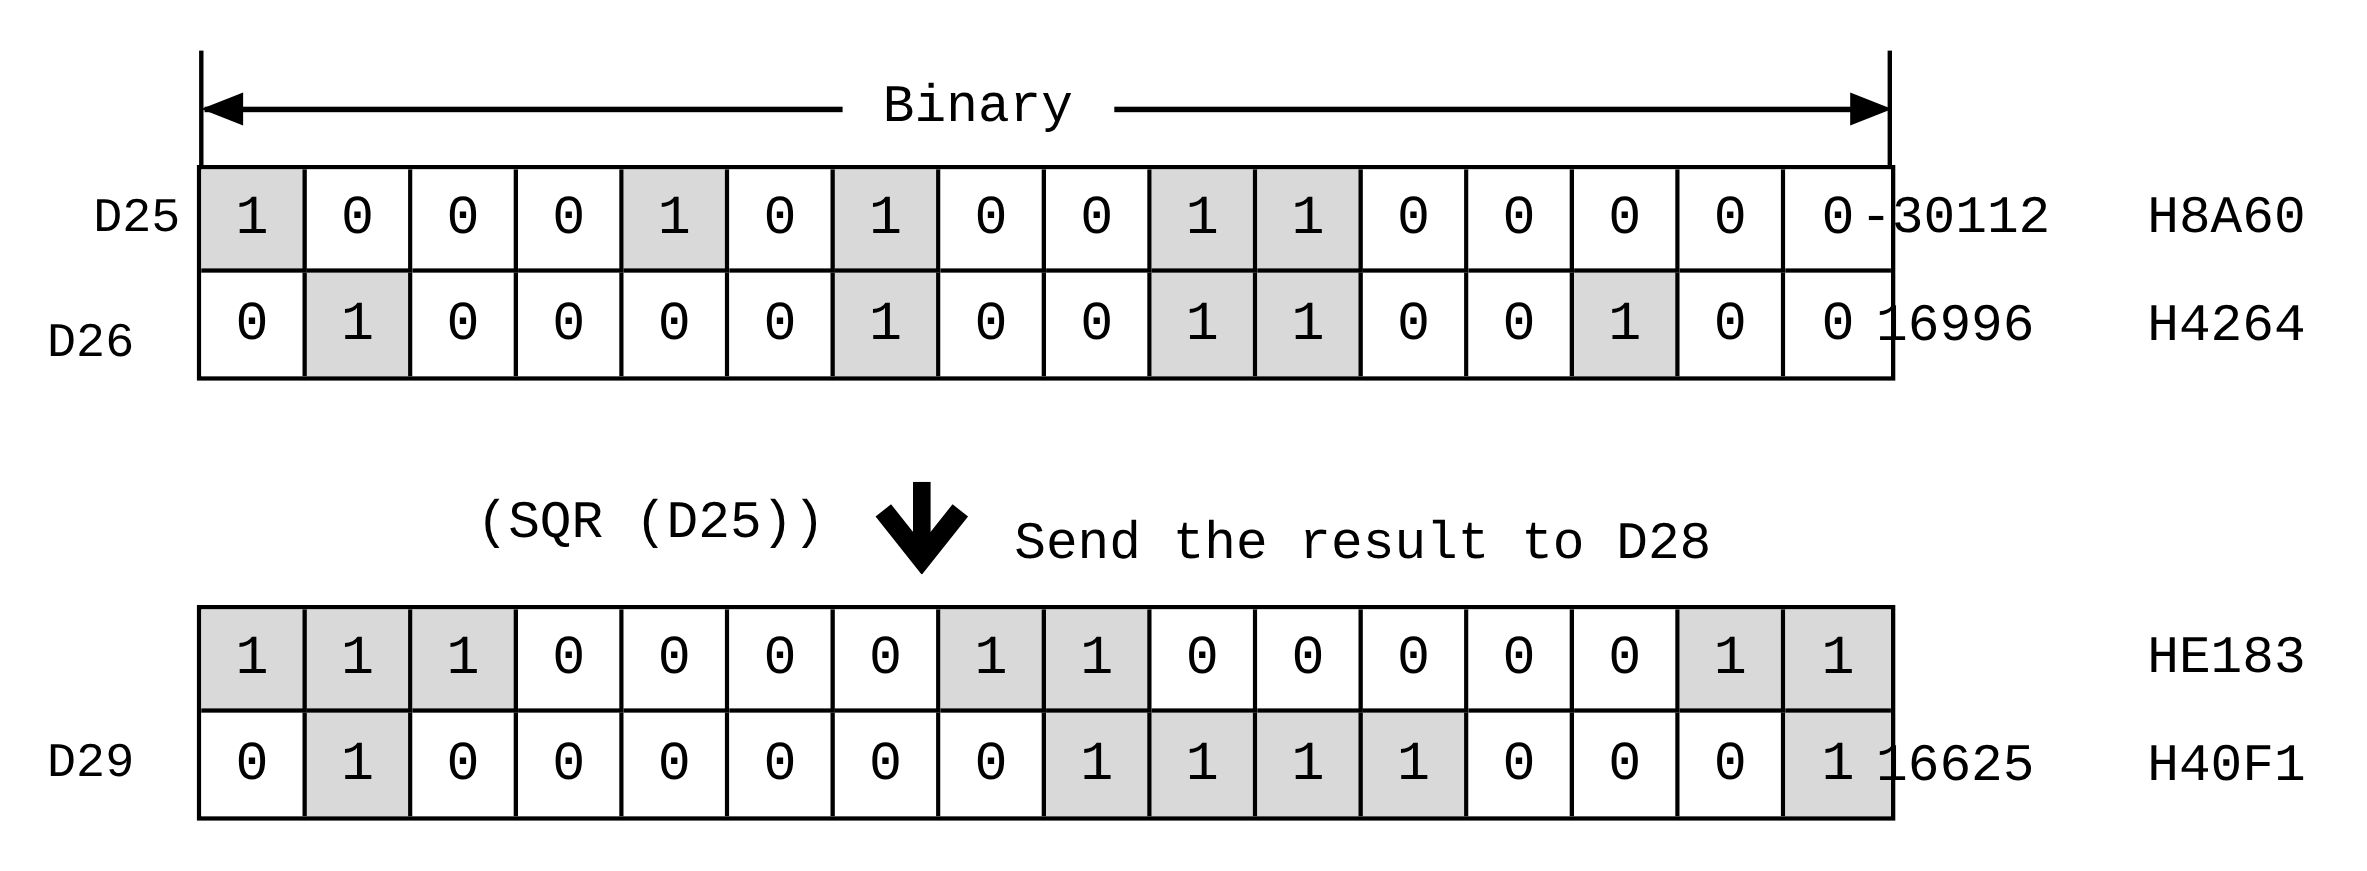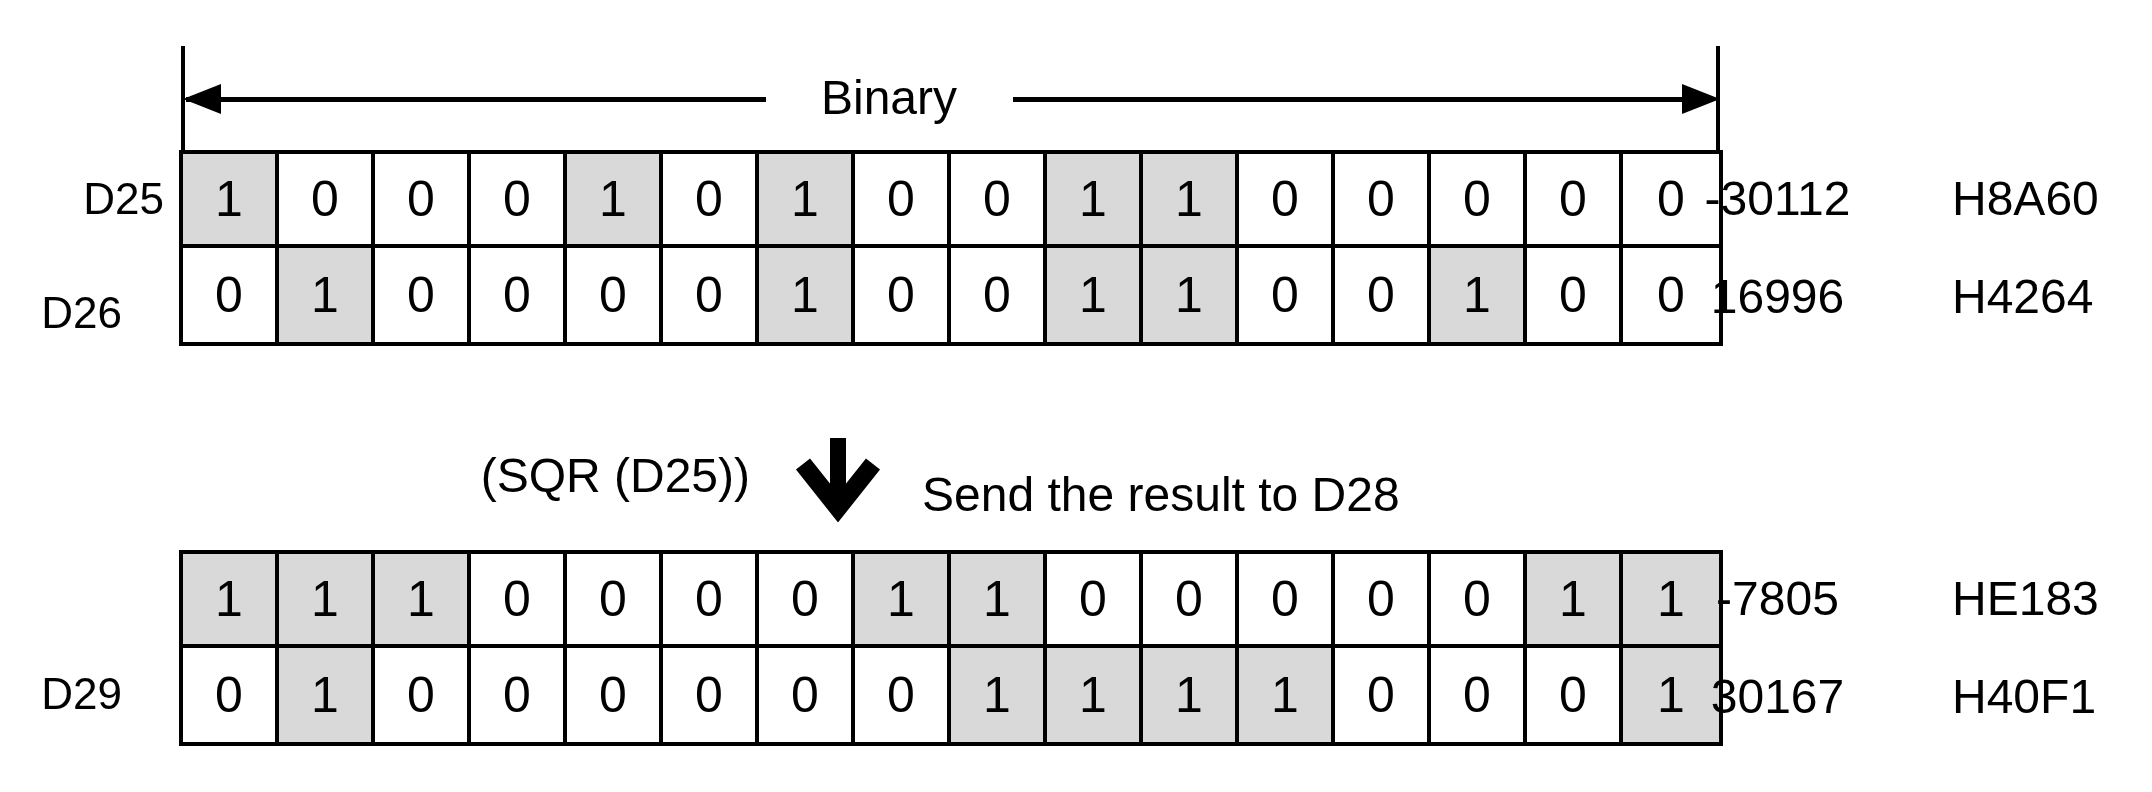--- a/index.html
+++ b/index.html
@@ -2,21 +2,21 @@
 <html style="--cell-highlight: #d9d9d9; --line-color: #000000;"><head>
 <meta charset="utf-8">
 <style>
   html, body { margin: 0; padding: 0; background: #ffffff; }
   .canvas {
     position: relative;
     width: 2152px;
     height: 792px;
     background: #ffffff;
     color: #000000;
-    font-family: Liberation Sans, sans-serif;
+    font-family: Liberation Mono, monospace;
     overflow: hidden;
   }
   :root { --cell-highlight: #d9d9d9; --line-color: #000000; }
 
   
   .vguide { position: absolute; top: 46px; height: 108px; width: 4px; background: var(--line-color); }
   #vguide-left  { left: 181px; }
   #vguide-right { left: 1716px; }
 
   
@@ -153,20 +153,19 @@
         <div class="bit-cell">0</div>
         <div class="bit-cell on">1</div>
         <div class="bit-cell on">1</div>
         <div class="bit-cell on">1</div>
         <div class="bit-cell on">1</div>
         <div class="bit-cell">0</div>
         <div class="bit-cell">0</div>
         <div class="bit-cell">0</div>
         <div class="bit-cell on">1</div>
       </div>
-      <div class="dec-value" style="top: 0px;">-7805</div>
       <div class="hex-value" style="top: 0px;">HE183</div>
       <div class="reg-label" style="top: 95px;">D29</div>
-      <div class="dec-value" style="top: 98px;">30167</div>
+      <div class="dec-value" style="top: 98px;">16625</div>
       <div class="hex-value" style="top: 98px;">H40F1</div>
     </div>
 
 </div>
 
 </body></html>

